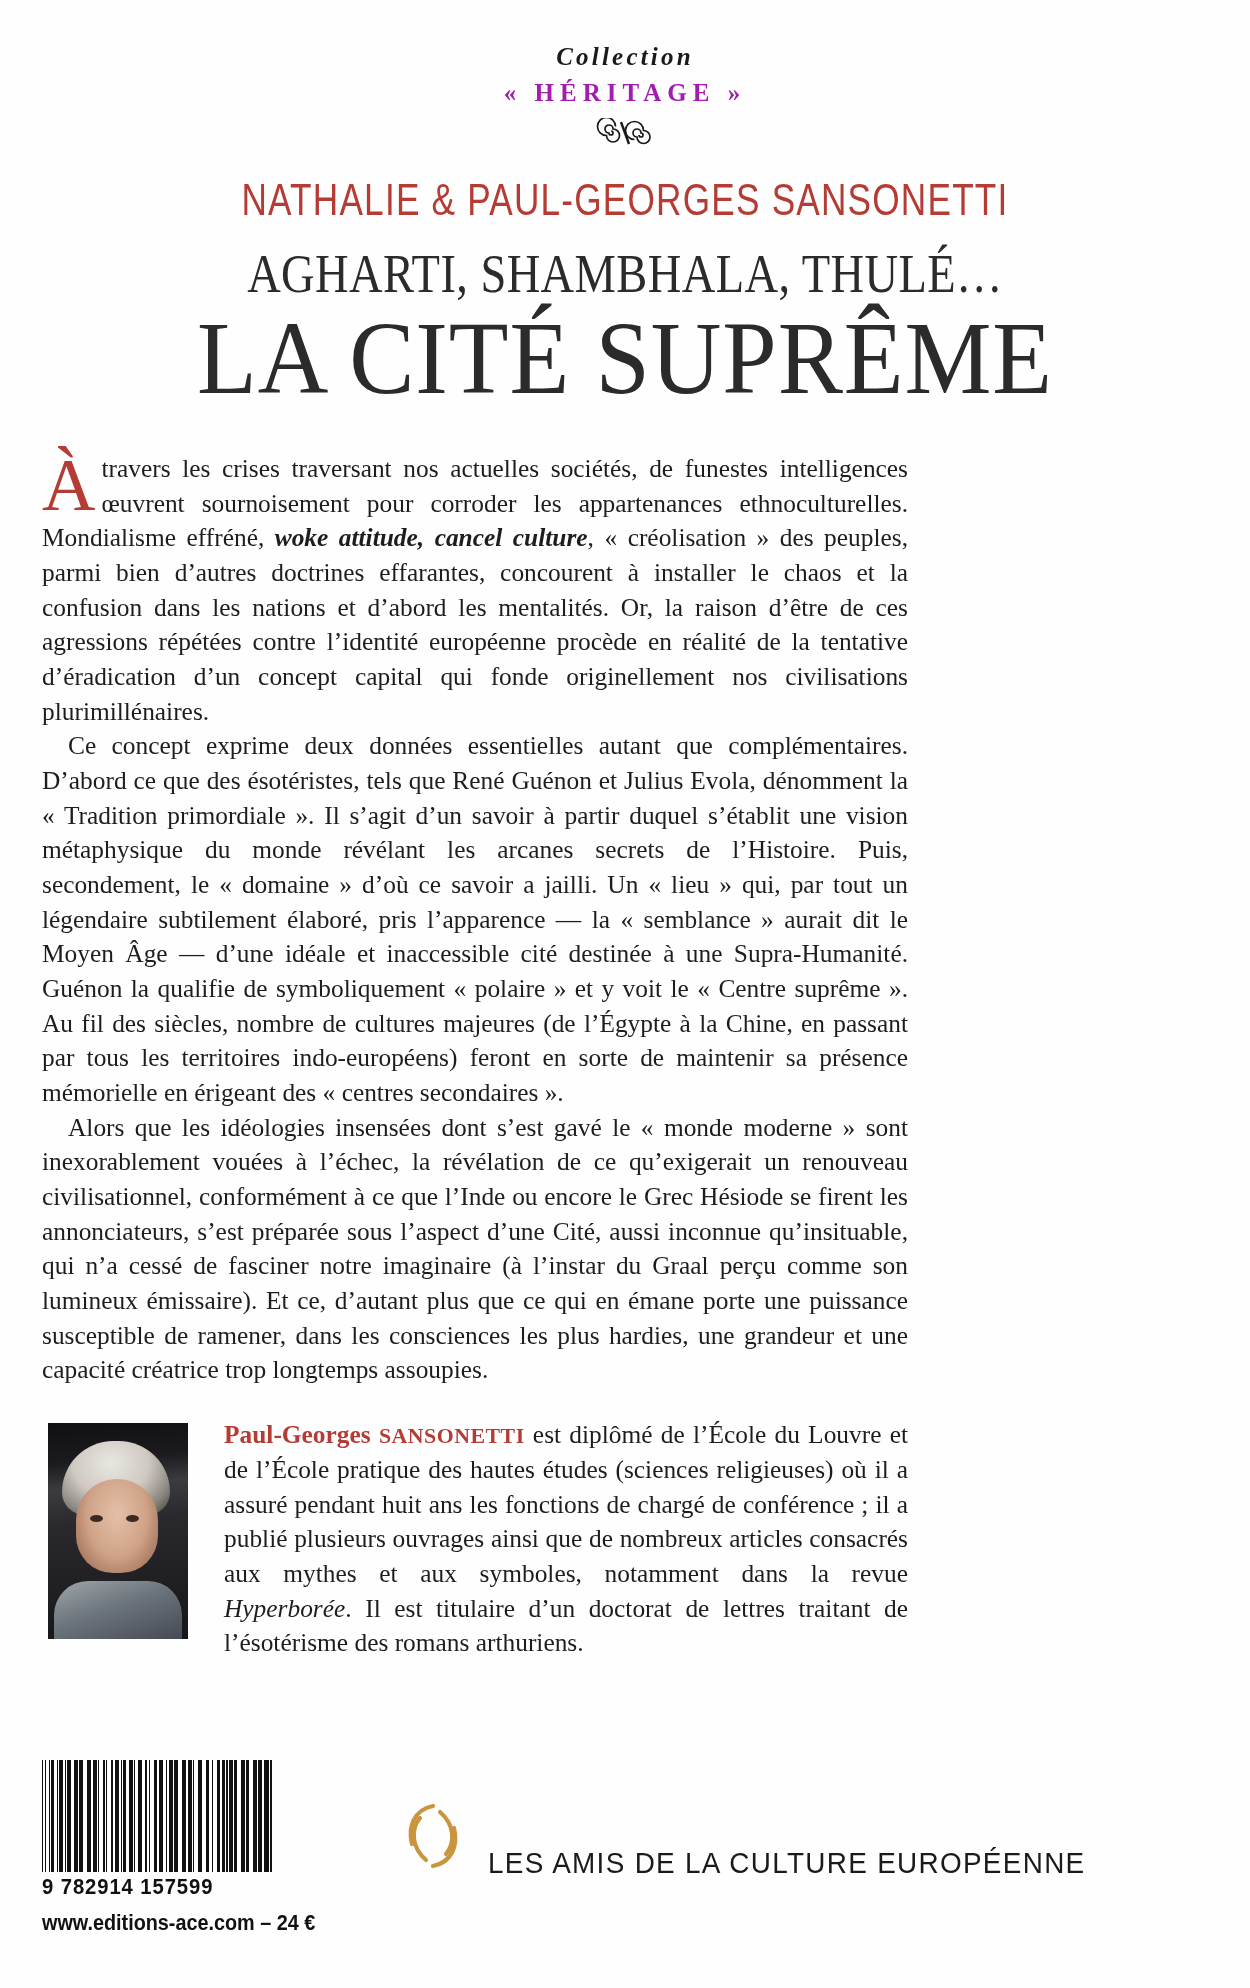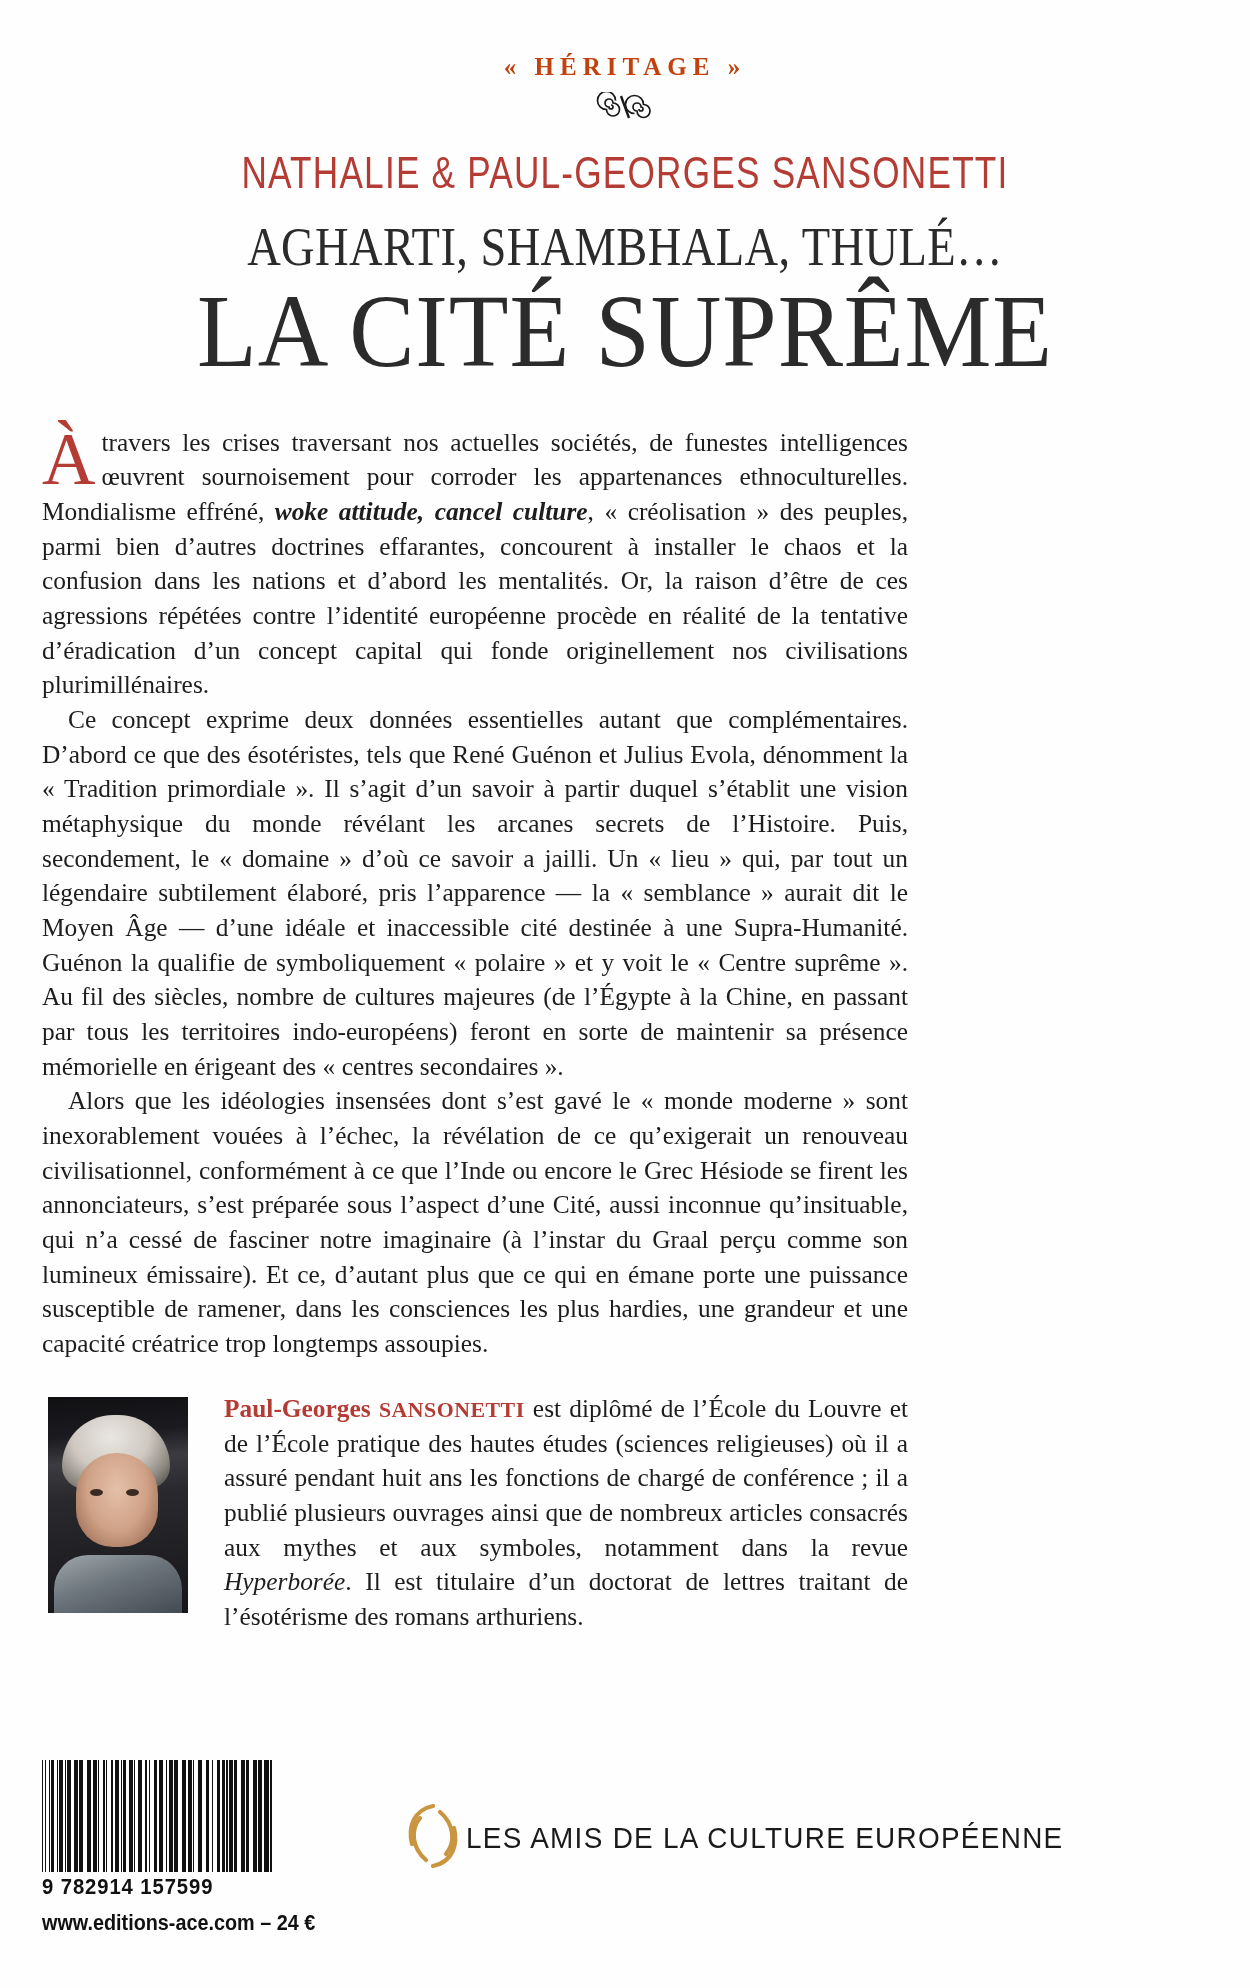--- a/index.html
+++ b/index.html
@@ -34,21 +34,21 @@
     font-size: 25px;
     letter-spacing: 3.2px;
     color: #1a1a1a;
     line-height: 1.05;
   }
   .collection-name {
     font-family: "Liberation Serif", "DejaVu Serif", serif;
     font-weight: 700;
     font-size: 25px;
     letter-spacing: 6px;
-    color: #c2410c;
+    color: #a21caf;
     margin-top: 10px;
     line-height: 1.05;
   }
   .collection-ornament {
     margin-top: 8px;
     height: 34px;
     line-height: 34px;
   }
   .collection-ornament svg { display: inline-block; vertical-align: middle; }
 
@@ -218,39 +218,41 @@
     color: #111;
     transform: scaleX(0.9);
     transform-origin: left center;
     white-space: nowrap;
   }
   .publisher {
     position: absolute;
     left: 400px;
     bottom: 108px;
     display: flex;
-    align-items: center;
+    align-items: flex-end;
+    gap: 22px;
   }
   .publisher-name {
     font-family: "Liberation Sans", "DejaVu Sans", sans-serif;
     font-size: 30px;
     letter-spacing: 1.4px;
     color: #1a1a1a;
     transform: scaleX(0.93);
     transform-origin: left center;
     white-space: nowrap;
     font-weight: 300;
   }
 </style>
 </head>
 <body>
 
 <div class="page">
 
   <div class="collection">
+    <div class="collection-word">Collection</div>
     <div class="collection-name">« HÉRITAGE »</div>
     <div class="collection-ornament">
       <svg width="60" height="30" viewBox="0 0 60 30">
         <g fill="none" stroke="#1a1a1a" stroke-width="1.7">
           <path d="M16 15 m0 -2 a2 2 0 1 1 -2 2 a4 4 0 1 1 4 -4 a6.5 6.5 0 1 1 -6.5 6.5 a9 9 0 1 1 9 -9"></path>
           <path d="M44 15 m0 2 a2 2 0 1 0 2 -2 a4 4 0 1 0 -4 4 a6.5 6.5 0 1 0 6.5 -6.5 a9 9 0 1 0 -9 9"></path>
           <path d="M26 4 L34 26" stroke-width="2.4"></path>
         </g>
       </svg>
     </div>

